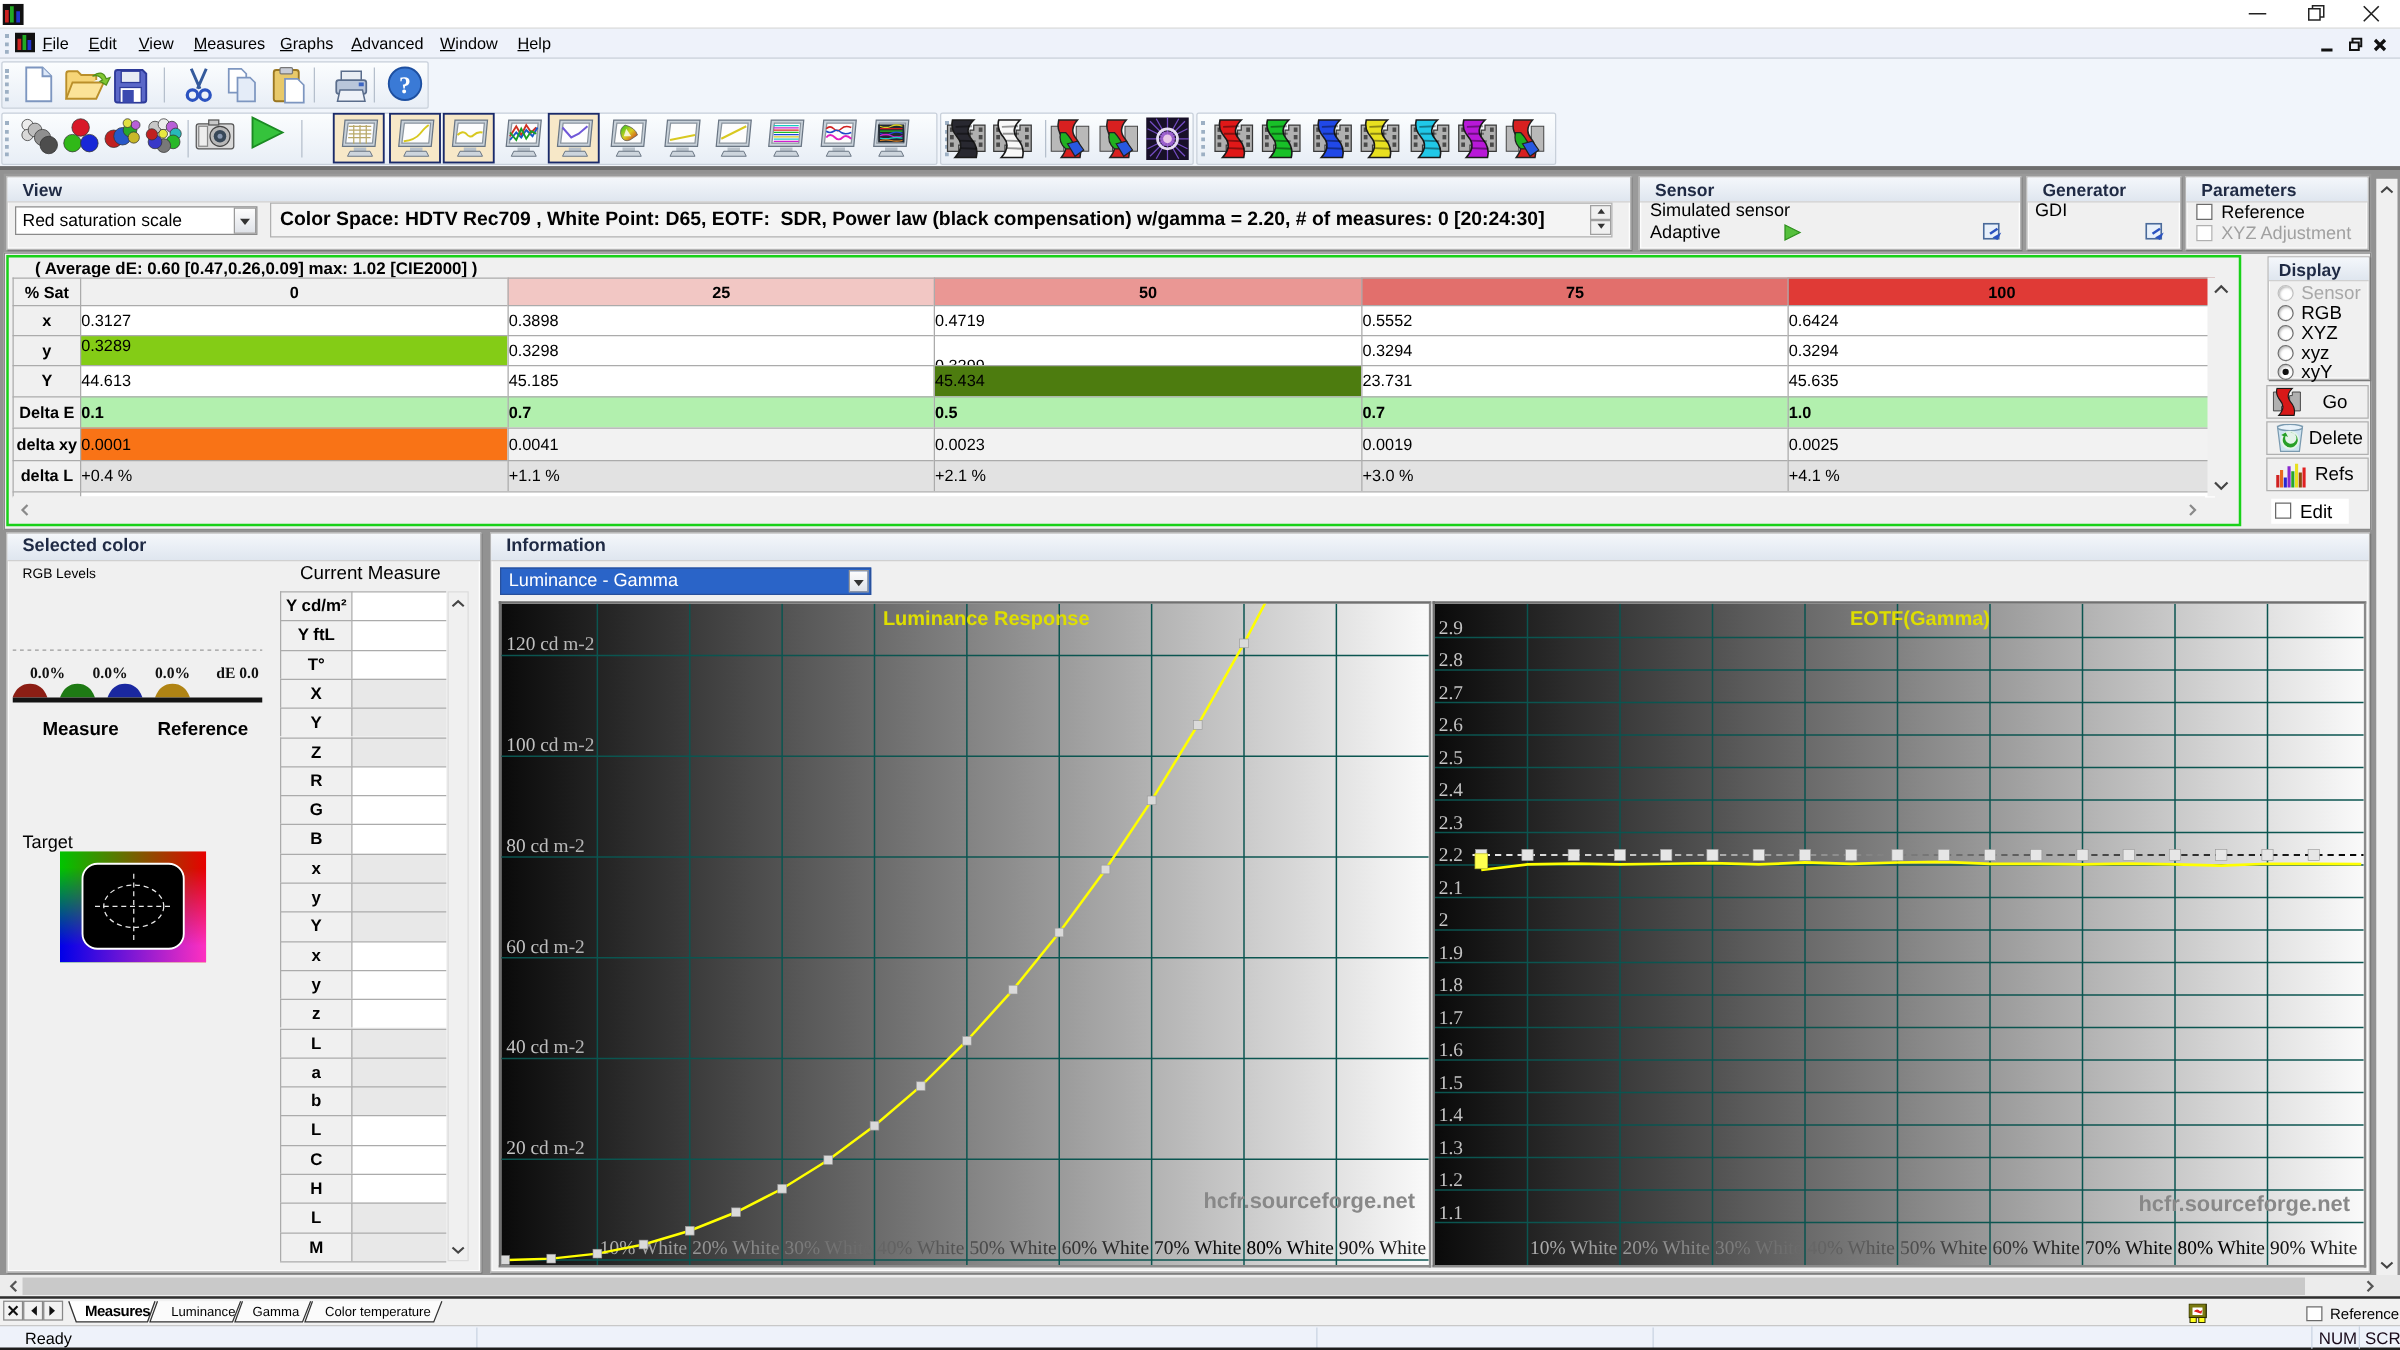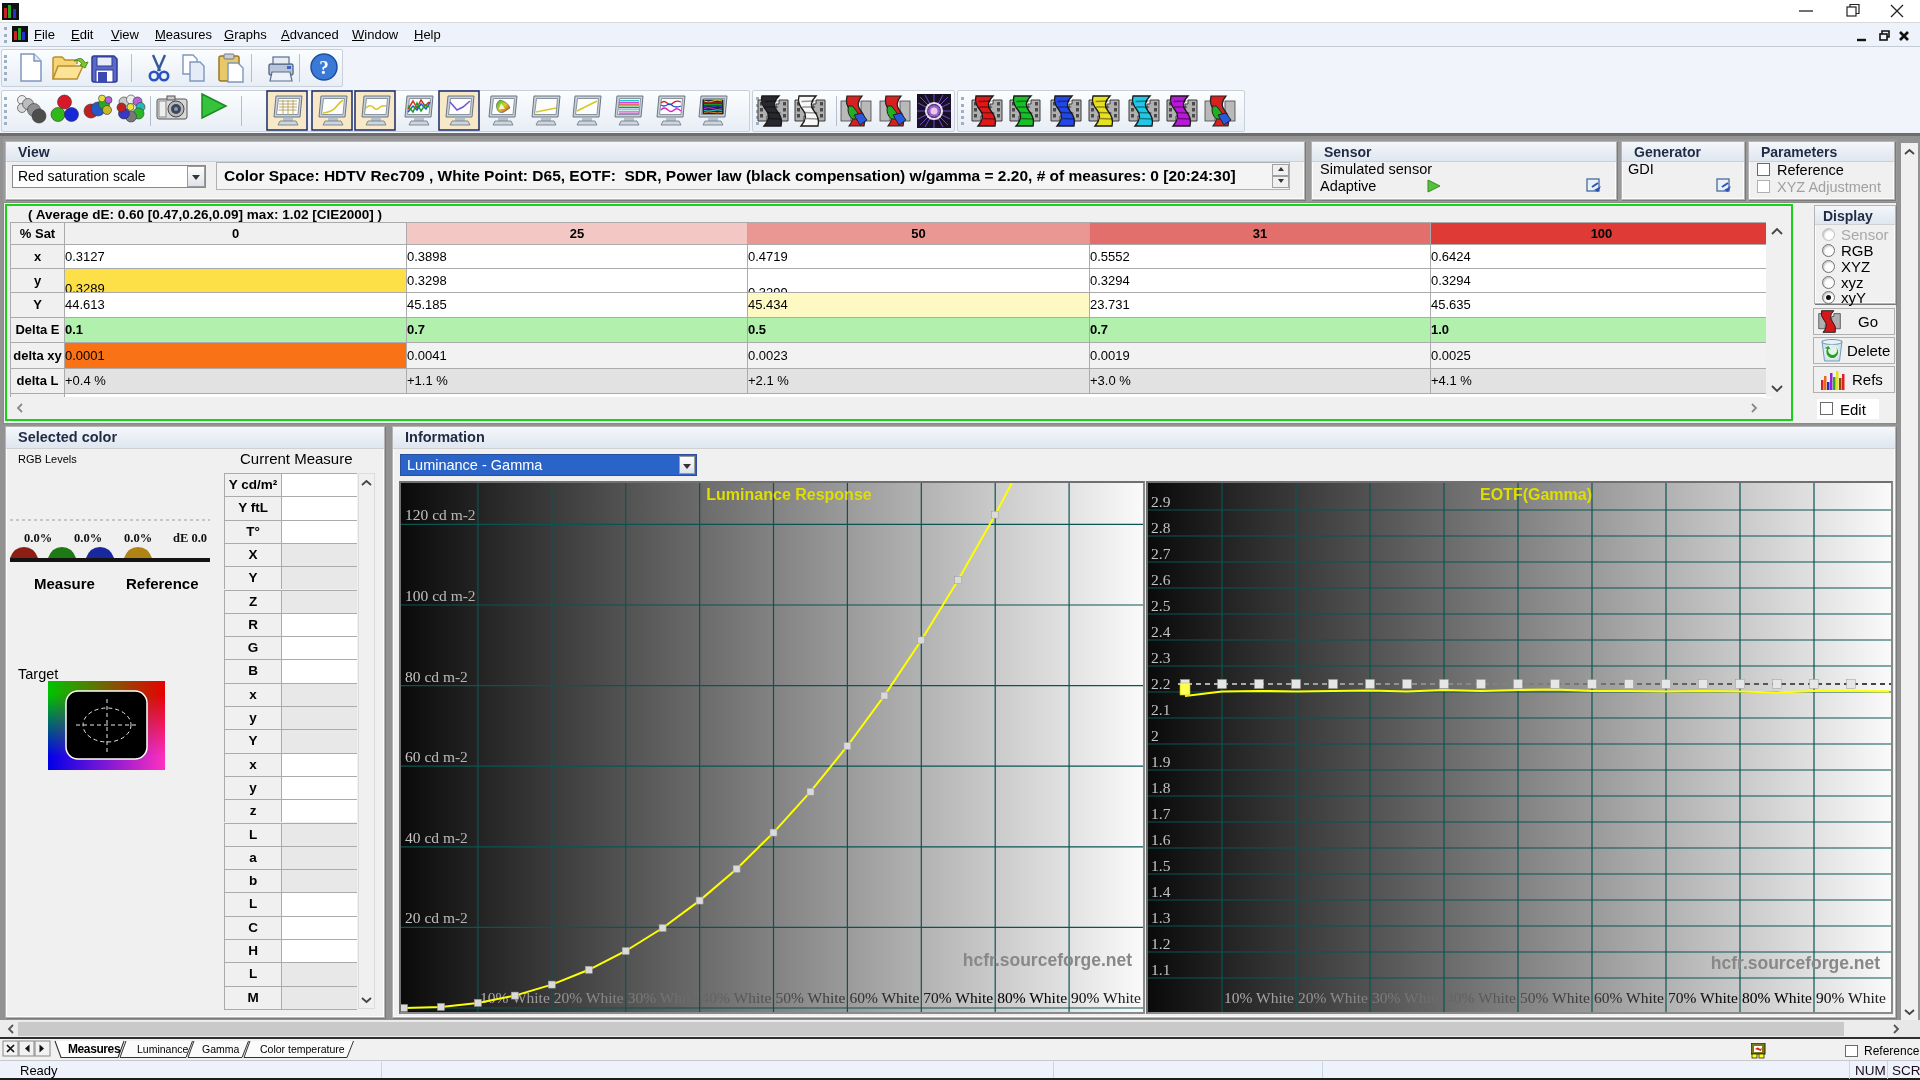--- a/index.html
+++ b/index.html
@@ -388,41 +388,41 @@
 
 <div class="abs" style="left:3px;top:202px;width:1894px;height:222px;background:#f0f0f0;border:1px solid #8a8a8a"></div>
 <div class="abs" style="left:5px;top:204px;width:1788px;height:217px;border:2px solid #19d119;background:#f0f0f0"></div>
 <div class="abs lbl" style="left:28px;top:207px;font-size:13.5px;font-weight:bold">( Average dE: 0.60 [0.47,0.26,0.09] max: 1.02 [CIE2000] )</div>
 <div id="grid">
 
 <div class="cell rh" style="left:10px;top:222px;width:54px;height:22px;padding-top:3px">% Sat</div>
 <div class="cell" style="left:64px;top:222px;width:342px;height:22px;background:#f0f0f0;font-weight:bold;text-align:center;padding-top:3px">0</div>
 <div class="cell" style="left:406px;top:222px;width:341px;height:22px;background:#f2c7c4;font-weight:bold;text-align:center;padding-top:3px">25</div>
 <div class="cell" style="left:747px;top:222px;width:342px;height:22px;background:#ea9794;font-weight:bold;text-align:center;padding-top:3px">50</div>
-<div class="cell" style="left:1089px;top:222px;width:341px;height:22px;background:#e26f6c;font-weight:bold;text-align:center;padding-top:3px">31</div>
+<div class="cell" style="left:1089px;top:222px;width:341px;height:22px;background:#e26f6c;font-weight:bold;text-align:center;padding-top:3px">75</div>
 <div class="cell" style="left:1430px;top:222px;width:342px;height:22px;background:#e03a36;font-weight:bold;text-align:center;padding-top:3px">100</div>
 
 <div class="cell rh" style="left:10px;top:244px;width:54px;height:24px;padding-top:4px">x</div>
 <div class="cell num" style="left:64px;top:244px;width:342px;height:24px;background:#fff;padding-top:4px">0.3127</div>
 <div class="cell num" style="left:406px;top:244px;width:341px;height:24px;background:#fff;padding-top:4px">0.3898</div>
 <div class="cell num" style="left:747px;top:244px;width:342px;height:24px;background:#fff;padding-top:4px">0.4719</div>
 <div class="cell num" style="left:1089px;top:244px;width:341px;height:24px;background:#fff;padding-top:4px">0.5552</div>
 <div class="cell num" style="left:1430px;top:244px;width:342px;height:24px;background:#fff;padding-top:4px">0.6424</div>
 
 <div class="cell rh" style="left:10px;top:268px;width:54px;height:24px;padding-top:4px">y</div>
-<div class="cell num" style="left:64px;top:268px;width:342px;height:24px;background:#fde047;padding-top:12px">0.3289</div>
+<div class="cell num" style="left:64px;top:268px;width:342px;height:24px;background:#84cc16;padding-top:0">0.3289</div>
 <div class="cell num" style="left:406px;top:268px;width:341px;height:24px;background:#fff;padding-top:4px">0.3298</div>
 <div class="cell num" style="left:747px;top:268px;width:342px;height:24px;background:#fff;padding-top:16px">0.3299</div>
 <div class="cell num" style="left:1089px;top:268px;width:341px;height:24px;background:#fff;padding-top:4px">0.3294</div>
 <div class="cell num" style="left:1430px;top:268px;width:342px;height:24px;background:#fff;padding-top:4px">0.3294</div>
 
 <div class="cell rh" style="left:10px;top:292px;width:54px;height:25px;padding-top:4px">Y</div>
 <div class="cell num" style="left:64px;top:292px;width:342px;height:25px;background:#fff;padding-top:4px">44.613</div>
 <div class="cell num" style="left:406px;top:292px;width:341px;height:25px;background:#fff;padding-top:4px">45.185</div>
-<div class="cell num" style="left:747px;top:292px;width:342px;height:25px;background:#fef9c3;padding-top:4px">45.434</div>
+<div class="cell num" style="left:747px;top:292px;width:342px;height:25px;background:#4d7c0f;padding-top:4px">45.434</div>
 <div class="cell num" style="left:1089px;top:292px;width:341px;height:25px;background:#fff;padding-top:4px">23.731</div>
 <div class="cell num" style="left:1430px;top:292px;width:342px;height:25px;background:#fff;padding-top:4px">45.635</div>
 
 <div class="cell rh" style="left:10px;top:317px;width:54px;height:25px;padding-top:4px">Delta E</div>
 <div class="cell num" style="left:64px;top:317px;width:342px;height:25px;background:#b2f0ae;font-weight:bold;padding-top:4px">0.1</div>
 <div class="cell num" style="left:406px;top:317px;width:341px;height:25px;background:#b2f0ae;font-weight:bold;padding-top:4px">0.7</div>
 <div class="cell num" style="left:747px;top:317px;width:342px;height:25px;background:#b2f0ae;font-weight:bold;padding-top:4px">0.5</div>
 <div class="cell num" style="left:1089px;top:317px;width:341px;height:25px;background:#b2f0ae;font-weight:bold;padding-top:4px">0.7</div>
 <div class="cell num" style="left:1430px;top:317px;width:342px;height:25px;background:#b2f0ae;font-weight:bold;padding-top:4px">1.0</div>
 

